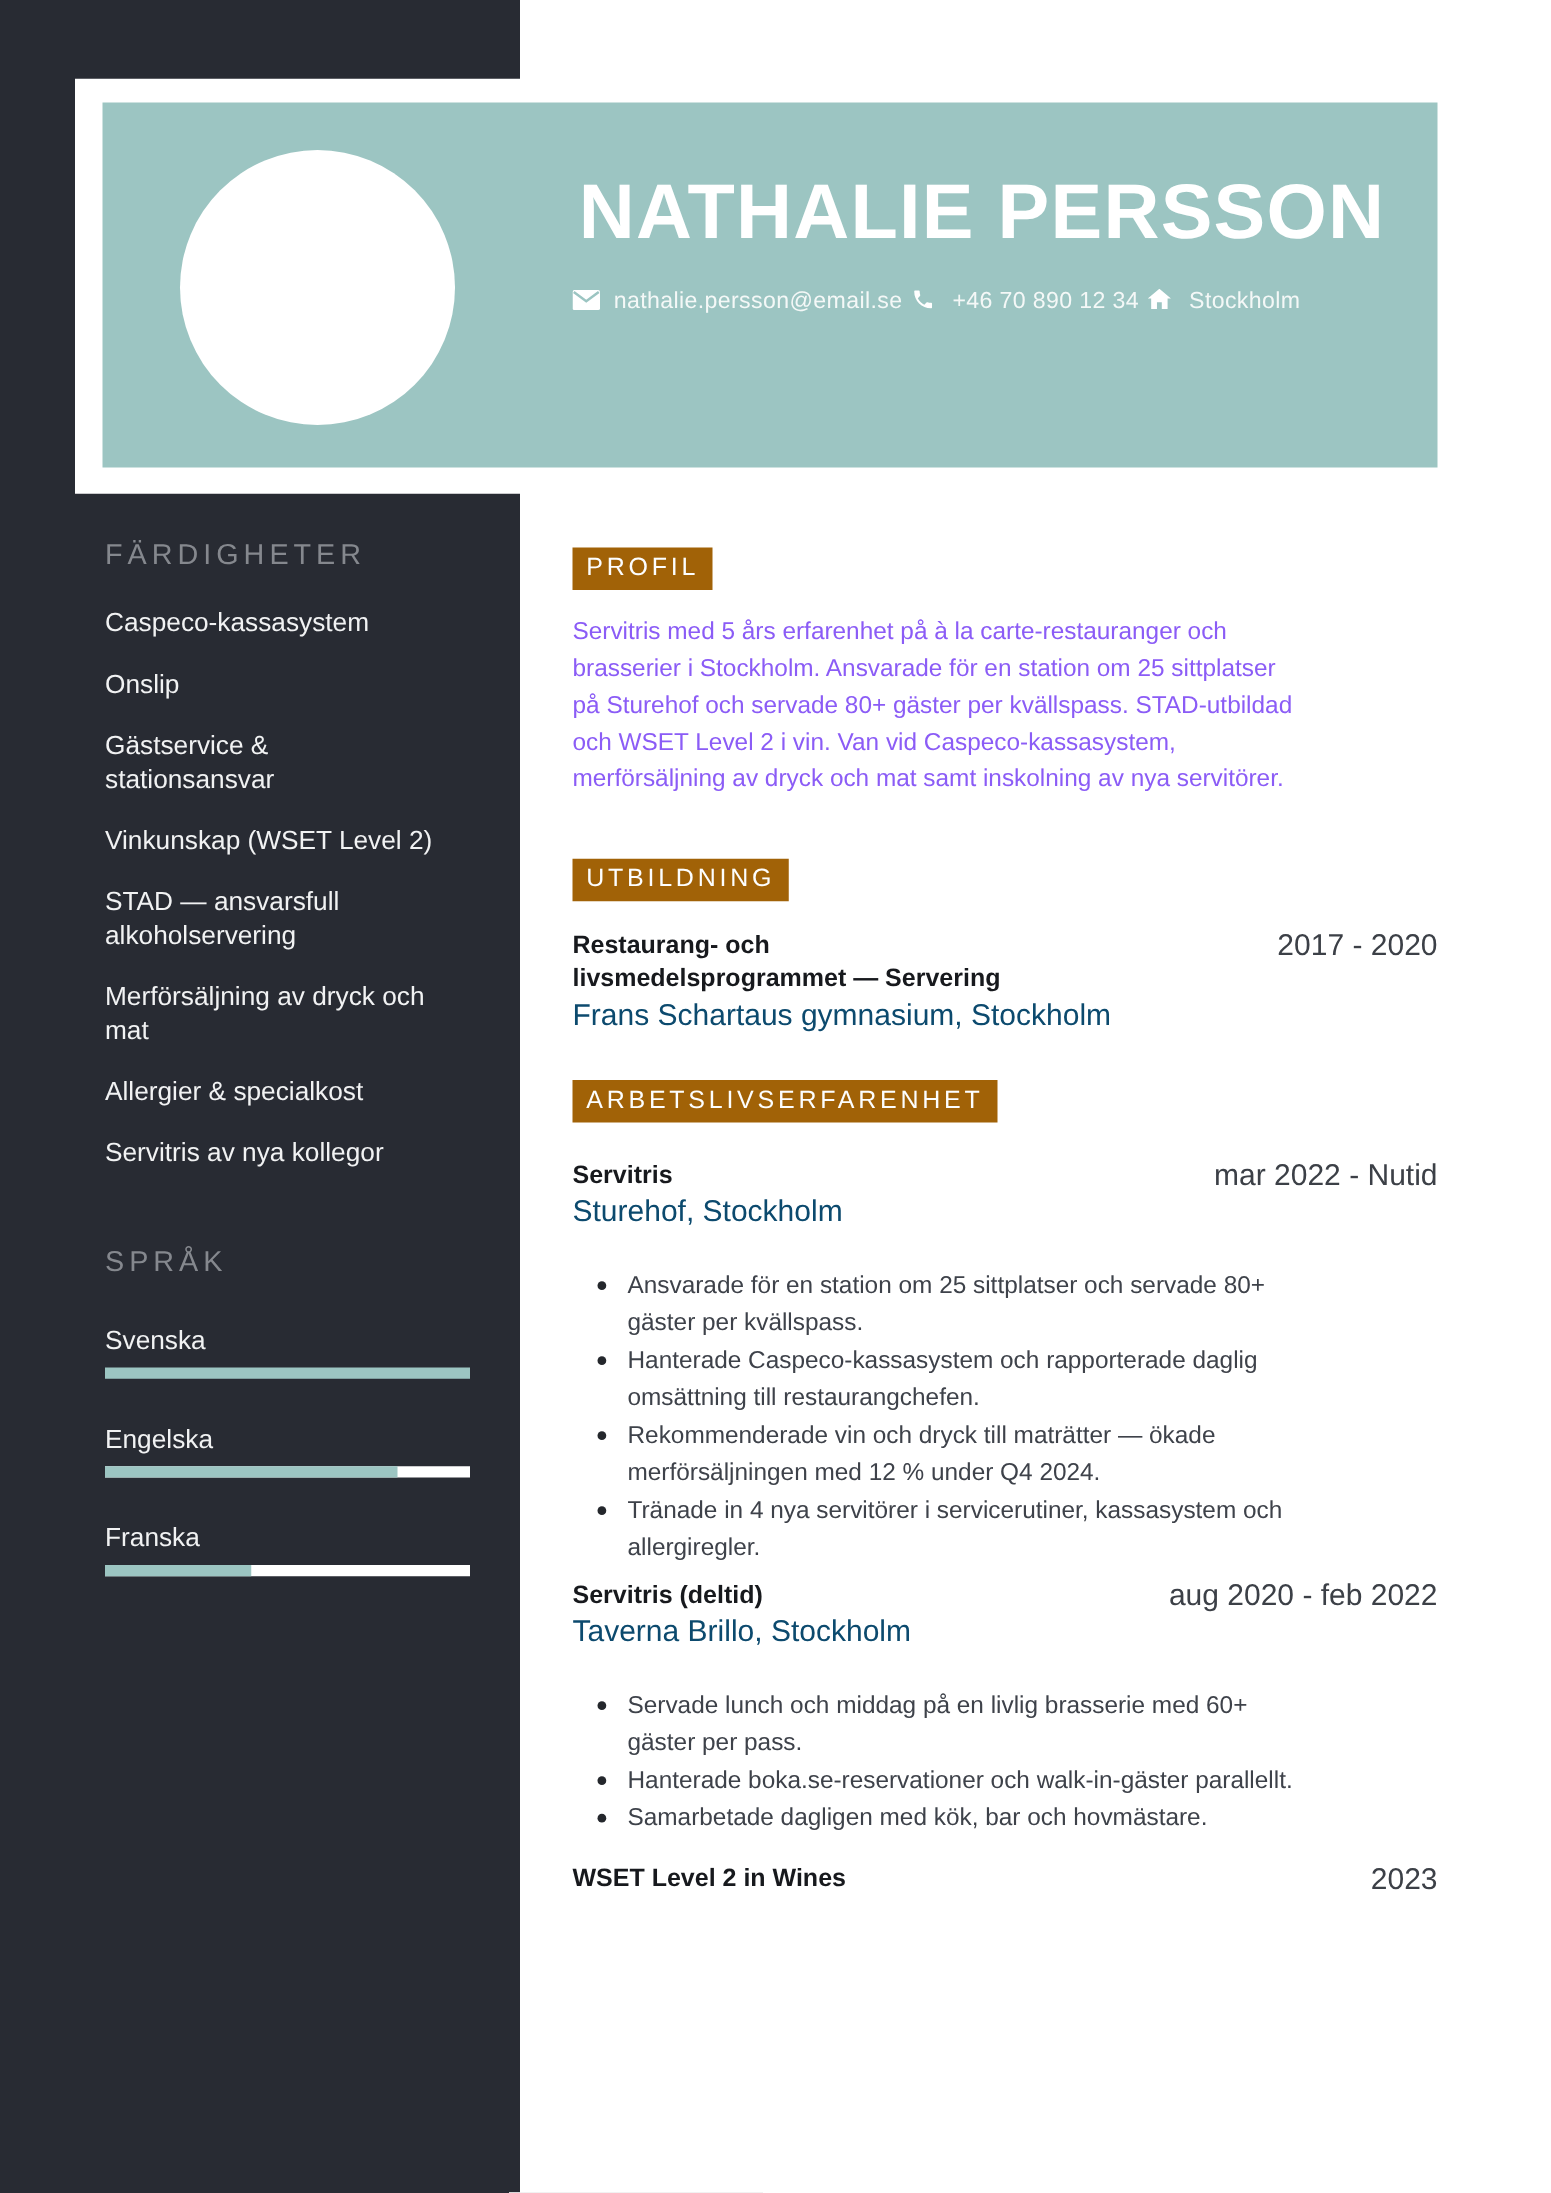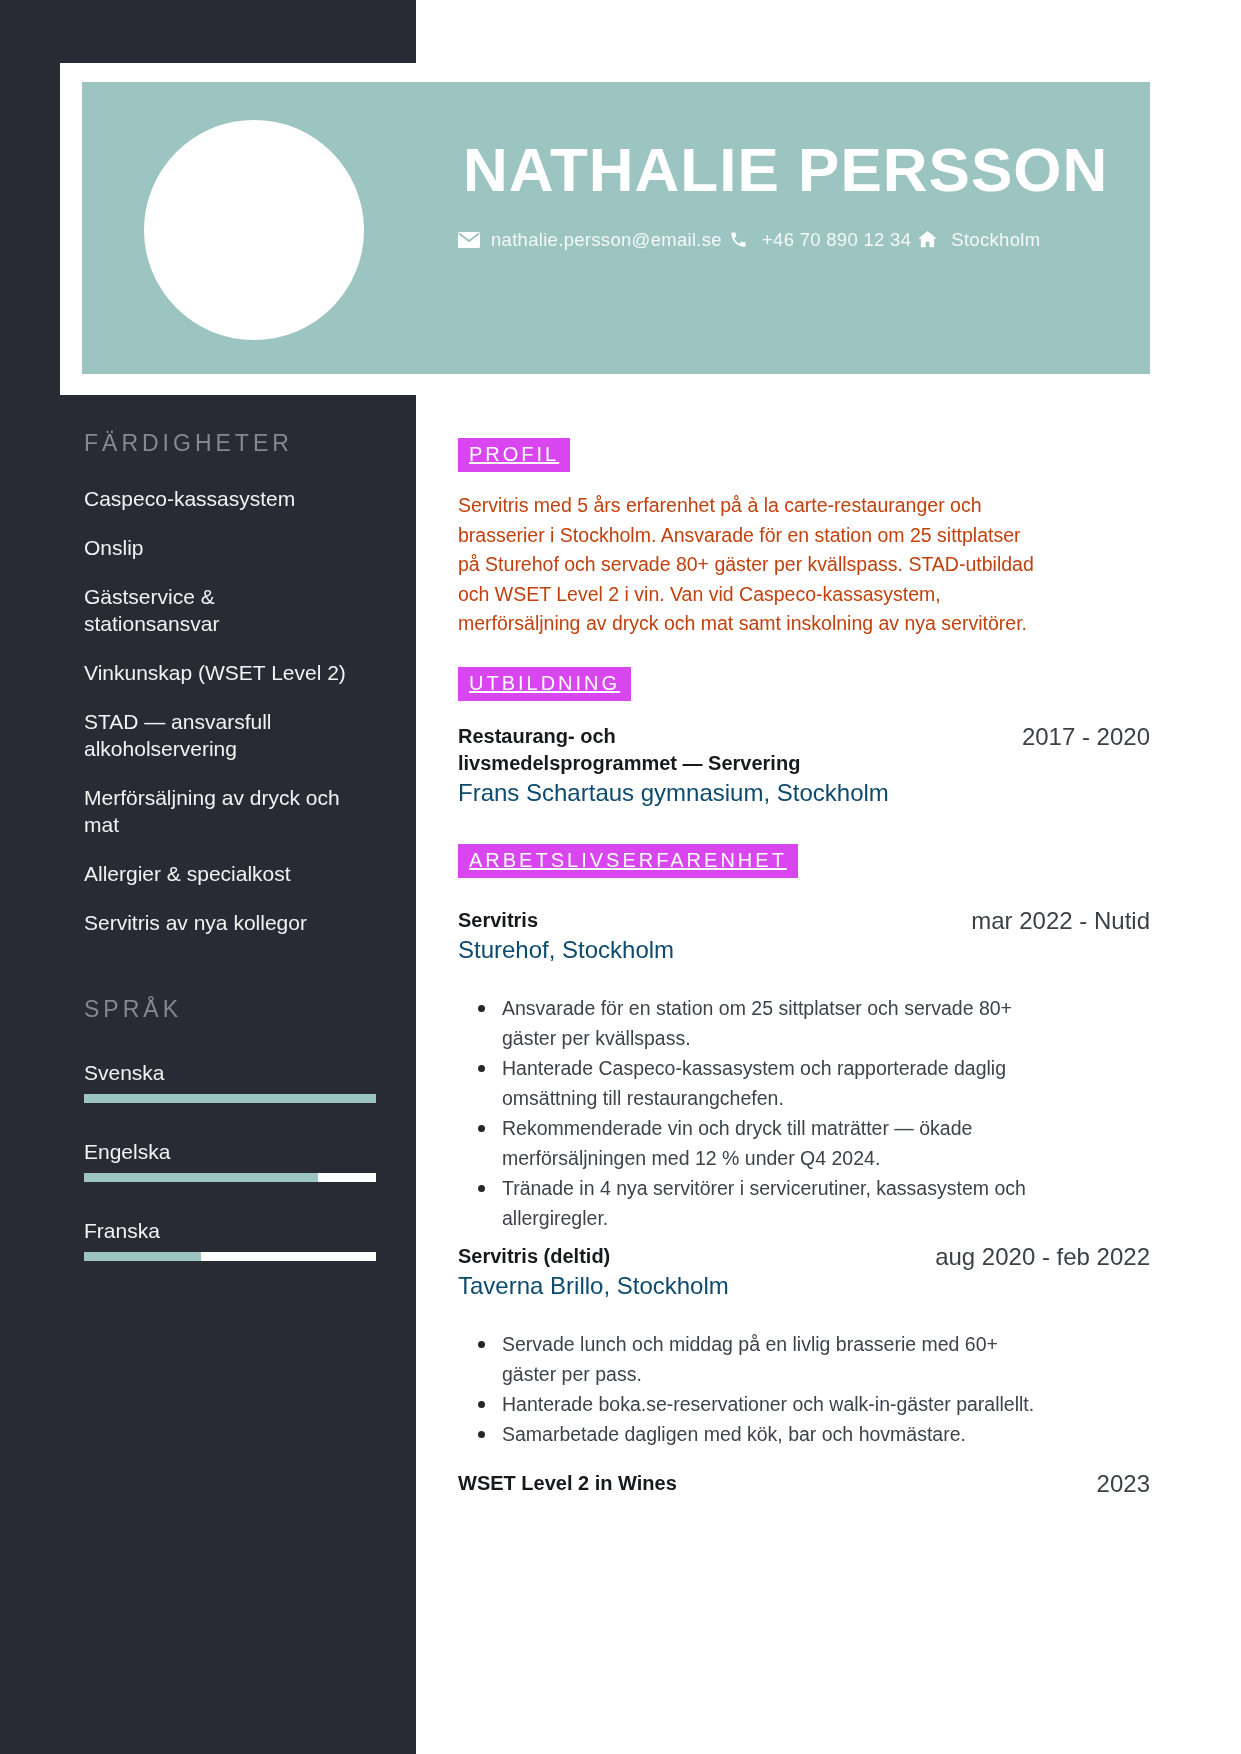--- a/index.html
+++ b/index.html
@@ -27,27 +27,26 @@
   .side-heading{font-size:23px;letter-spacing:4px;color:#85888e;font-weight:400;margin:0 0 28px 0;}
   .skill{font-size:21px;line-height:27px;color:#f1f2f3;margin:0 0 22px 0;white-space:pre-line;font-weight:300;}
   .lang-heading{margin:60px 0 36px 0;}
   .lang-block{margin:0 0 35px 0;}
   .lang-name{font-size:21px;line-height:27px;color:#f1f2f3;font-weight:300;}
   .lang-bar{margin-top:8px;width:292px;height:9px;background:#ffffff;}
   .lang-fill{height:9px;background:#9cc5c2;}
   
   .main{position:absolute;left:458px;top:438px;width:692px;}
   .badge{
-    display:inline-block;background:#d946ef;color:#fdfefe;
+    display:inline-block;background:#a16207;color:#fdfefe;
     font-size:20px;letter-spacing:3px;font-weight:400;
     padding:5px 11px 6px 11px;
-    text-decoration:underline;
   }
-  .profile-text{margin-top:19px;font-size:19.5px;line-height:29.5px;color:#c2410c;white-space:pre-line;}
-  .badge-utbildning{margin-top:28px;text-align:center;}
+  .profile-text{margin-top:19px;font-size:19.5px;line-height:29.5px;color:#8b5cf6;white-space:pre-line;}
+  .badge-utbildning{margin-top:48px;text-align:center;}
   .badge-arbets{margin-top:38px;}
   .badge-kurser{margin-top:32px;}
   .entry{margin-top:22px;}
   .entry-header{display:flex;justify-content:space-between;align-items:flex-start;}
   .entry-title{font-size:20px;font-weight:700;line-height:27px;color:#17191d;white-space:pre-line;}
   .entry-date{font-size:24px;line-height:27px;color:#3c4047;white-space:nowrap;text-align:right;}
   .entry-sub{font-size:24px;line-height:27px;color:#0c4a6e;margin-top:2px;}
   .job1{margin-top:29px;}
   .job2{margin-top:10px;}
   .bullets{margin-top:30px;}

